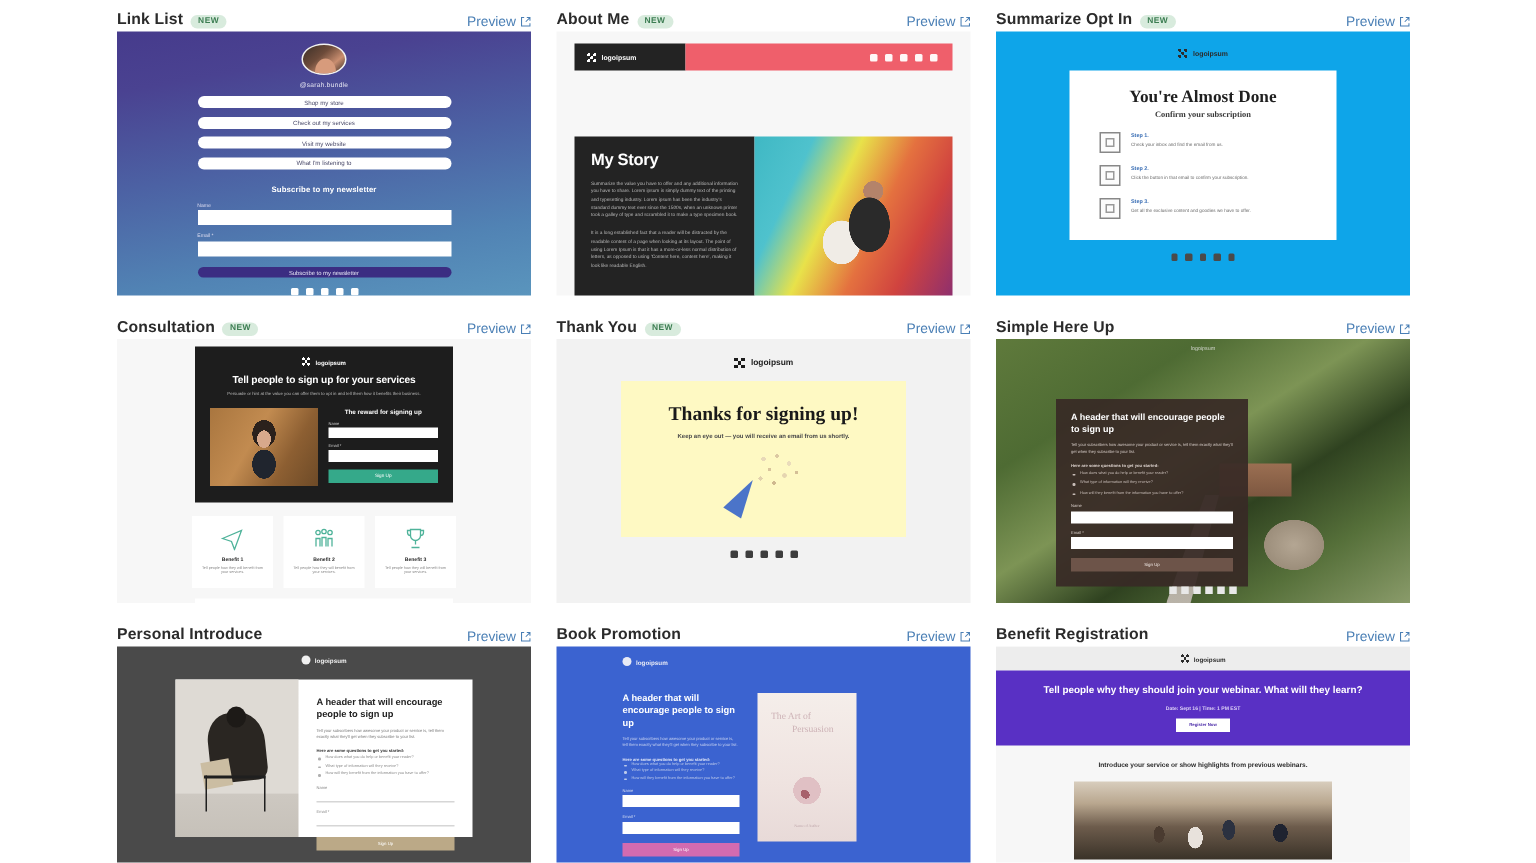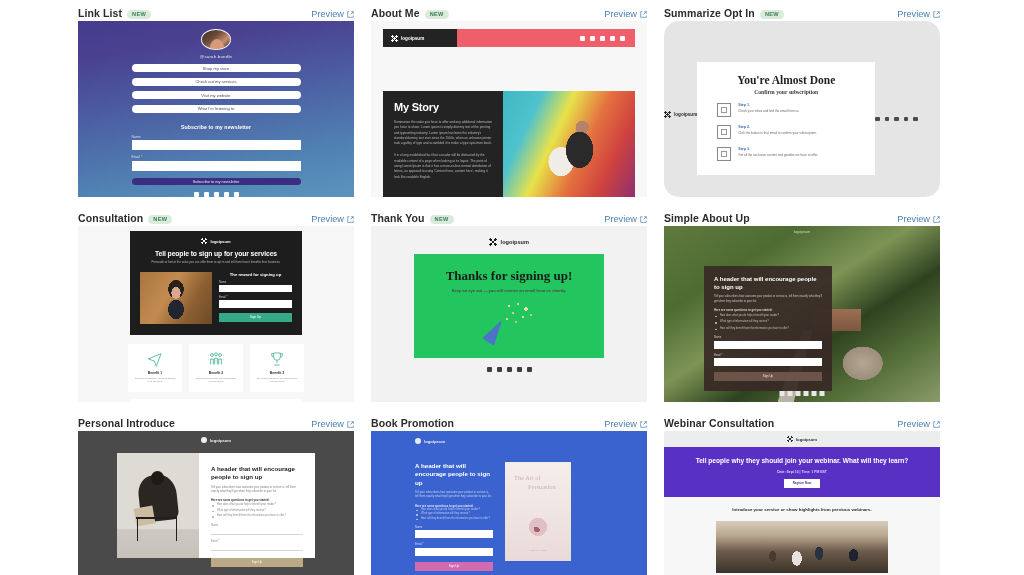--- a/index.html
+++ b/index.html
@@ -150,21 +150,21 @@
       radial-gradient(ellipse 7px 6px at 44% 36%,#5f8a4a 0%,#5f8a4a 70%,transparent 71%),
       linear-gradient(to bottom,#f0ede8 0%,#f0ede8 62%,#cbbfae 63%,#b8a994 100%),
       #efece7;
     position:relative;
   }
   .ab-g2::after{
     content:"";position:absolute;right:5px;top:4px;width:14px;height:24px;background:#2a2622;
   }
 
   
-  .t-optin{ background:#e5e5e5; display:flex;flex-direction:row;align-items:center;padding-top:11px;border-radius:15px;}
+  .t-optin{ background:#0ea5e9; display:flex;flex-direction:column;align-items:center;padding-top:11px;}
   .oi-logo{ display:flex;align-items:center;gap:3px;}
   .oi-logo .dots{
     width:7px;height:7px;
     background:
       radial-gradient(circle 1.1px at 1.5px 1.5px,#2c2c2c 99%,transparent 100%),
       radial-gradient(circle 1.1px at 5.5px 1.5px,#2c2c2c 99%,transparent 100%),
       radial-gradient(circle 1.1px at 1.5px 5.5px,#2c2c2c 99%,transparent 100%),
       radial-gradient(circle 1.1px at 5.5px 5.5px,#2c2c2c 99%,transparent 100%),
       radial-gradient(circle 1.1px at 3.5px 3.5px,#2c2c2c 99%,transparent 100%);
   }
@@ -222,21 +222,21 @@
   .ty-logo .dots{
     width:8px;height:8px;
     background:
       radial-gradient(circle 1.3px at 1.7px 1.7px,#1c1c1c 99%,transparent 100%),
       radial-gradient(circle 1.3px at 6.3px 1.7px,#1c1c1c 99%,transparent 100%),
       radial-gradient(circle 1.3px at 1.7px 6.3px,#1c1c1c 99%,transparent 100%),
       radial-gradient(circle 1.3px at 6.3px 6.3px,#1c1c1c 99%,transparent 100%),
       radial-gradient(circle 1.3px at 4px 4px,#1c1c1c 99%,transparent 100%);
   }
   .ty-logo span{ font-size:5.6px;font-weight:700;color:#1c1c1c;}
-  .ty-card{ width:190px;background:#22c55e;margin-top:8px;padding:14px 0 12px;display:flex;flex-direction:column;align-items:center;}
+  .ty-card{ width:190px;background:#fef9c3;margin-top:8px;padding:14px 0 12px;display:flex;flex-direction:column;align-items:center;}
   .ty-h{ font-family:"Liberation Serif",serif;font-size:13px;font-weight:700;color:#1a1a1a;}
   .ty-p{ font-size:4px;color:#4a4a4a;margin-top:4px;font-weight:600;}
   .ty-party{ margin-top:9px;width:54px;height:44px;position:relative;}
   .ty-cone{
     position:absolute;left:6px;bottom:2px;width:0;height:0;
     border-left:7px solid transparent;border-right:7px solid transparent;
     border-bottom:26px solid #4b74c9;
     transform:rotate(32deg);
   }
   .ty-confetti{
@@ -611,21 +611,21 @@
         <i></i>
         <i></i>
         <i></i>
         <i></i>
       </div>
     </div>
   </div>
 
   <div class="card row2">
     <div class="card-head">
-      <span class="card-title">Simple About Up</span>
+      <span class="card-title">Simple Here Up</span>
       <span class="preview-link">
         <span>Preview</span>
         <svg width="7" height="7" viewBox="0 0 10 10">
           <path d="M3.5 1H1v8h8V6.5" fill="none" stroke="#4a7fb5" stroke-width="1"></path>
           <path d="M6 1h3v3M9 1L5 5" fill="none" stroke="#4a7fb5" stroke-width="1"></path>
         </svg>
       </span>
     </div>
     <div class="thumb t-simple">
       <div class="ss-wall"></div>
@@ -732,21 +732,21 @@
           </div>
           <span class="bk-face"></span>
           <div class="bk-ba">Name of Author</div>
         </div>
       </div>
     </div>
   </div>
 
   <div class="card row3">
     <div class="card-head">
-      <span class="card-title">Webinar Consultation</span>
+      <span class="card-title">Benefit Registration</span>
       <span class="preview-link">
         <span>Preview</span>
         <svg width="7" height="7" viewBox="0 0 10 10">
           <path d="M3.5 1H1v8h8V6.5" fill="none" stroke="#4a7fb5" stroke-width="1"></path>
           <path d="M6 1h3v3M9 1L5 5" fill="none" stroke="#4a7fb5" stroke-width="1"></path>
         </svg>
       </span>
     </div>
     <div class="thumb t-web">
       <div class="wb-bar">

